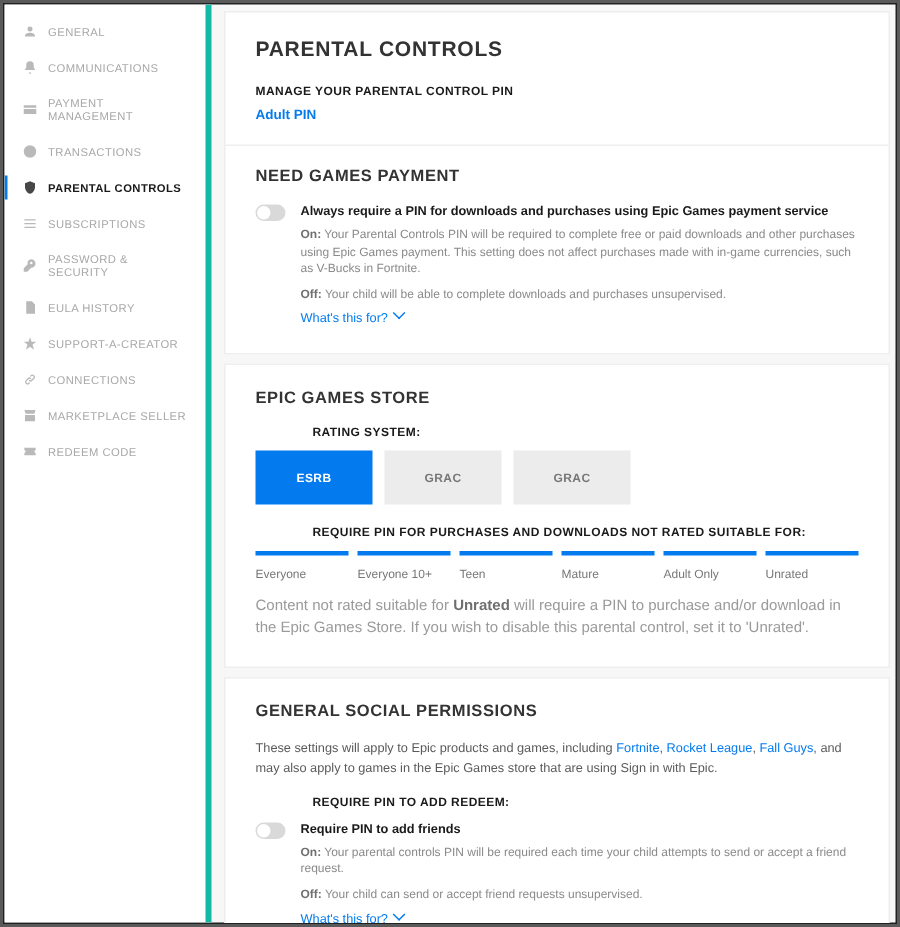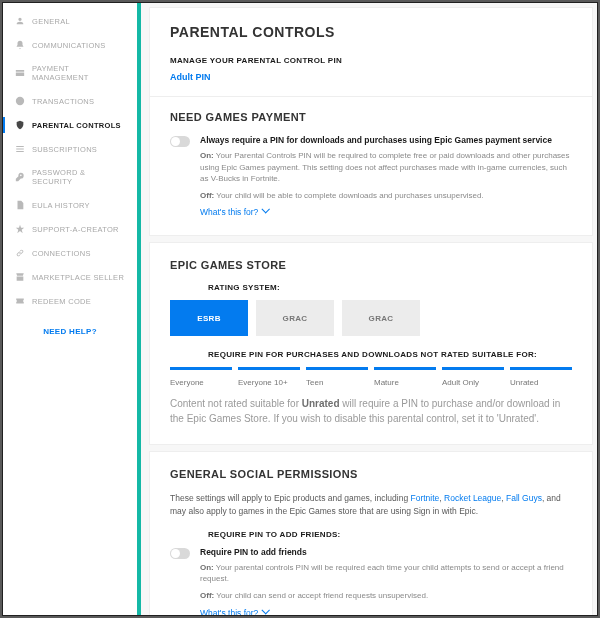--- a/index.html
+++ b/index.html
@@ -271,21 +271,20 @@
           <path d="M3 3h18l-2 6H5zM4 11h16v10H4z"></path>
         </svg>
       <span>MARKETPLACE SELLER</span>
     </div>
     <div class="nav-item">
       <svg class="nav-icon" viewBox="0 0 24 24">
           <path d="M3 6h18v4a2 2 0 000 4v4H3v-4a2 2 0 000-4z"></path>
         </svg>
       <span>REDEEM CODE</span>
     </div>
-    <div class="need-help">NEED HELP?</div>
   </div>
 
   <div class="main">
 
     <div class="card">
       <h1>PARENTAL CONTROLS</h1>
       <div class="sub-label">MANAGE YOUR PARENTAL CONTROL PIN</div>
       <div style="height:6px"></div>
       <span class="link">Adult PIN</span>
 
@@ -326,21 +325,21 @@
       <div class="note">
         <span>Content not rated suitable for </span><b>Unrated</b><span> will require a PIN to purchase and/or download in the Epic Games Store. If you wish to disable this parental control, set it to 'Unrated'.</span>
       </div>
     </div>
 
     <div class="card">
       <h2>GENERAL SOCIAL PERMISSIONS</h2>
       <div class="intro">
         <span>These settings will apply to Epic products and games, including </span><span class="lnk">Fortnite</span><span>, </span><span class="lnk">Rocket League</span><span>, </span><span class="lnk">Fall Guys</span><span>, and may also apply to games in the Epic Games store that are using Sign in with Epic.</span>
       </div>
-      <div class="section-label">REQUIRE PIN TO ADD FRIENDS:</div>
+      <div class="section-label">REQUIRE PIN TO ADD REDEEM:</div>
       <div class="toggle-row">
         <div class="toggle"></div>
         <div class="toggle-body">
           <div class="toggle-title">Require PIN to add friends</div>
           <div class="desc"><b>On:</b><span> Your parental controls PIN will be required each time your child attempts to send or accept a friend request.</span></div>
           <div class="desc"><b>Off:</b><span> Your child can send or accept friend requests unsupervised.</span></div>
           <span class="whats-this">
             <span>What's this for?</span>
             <span class="chev"></span>
           </span>

